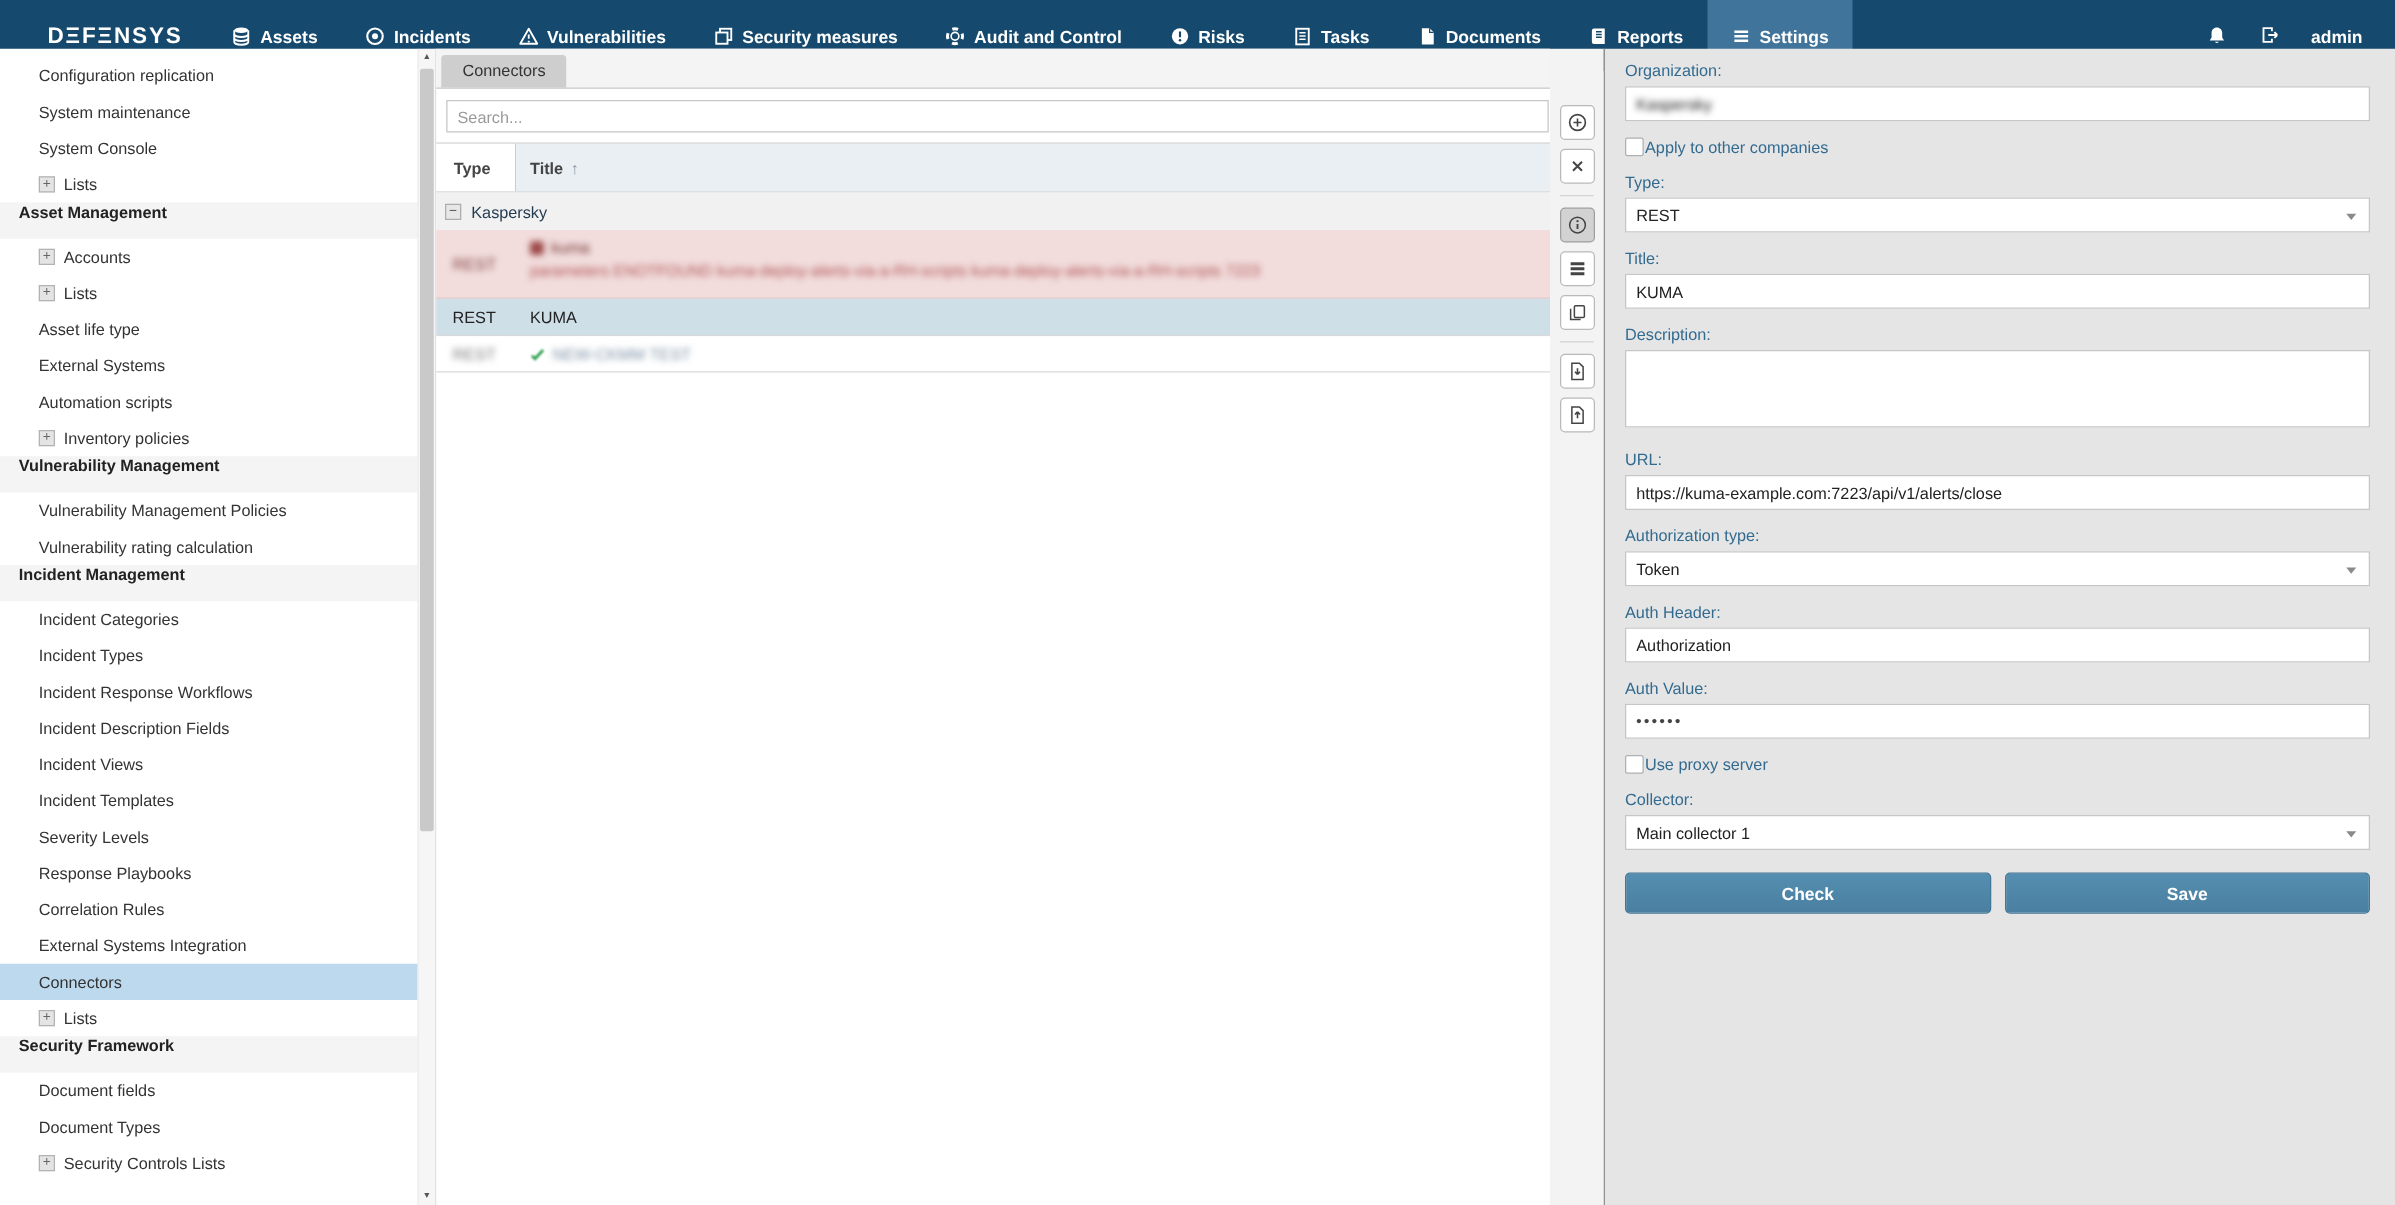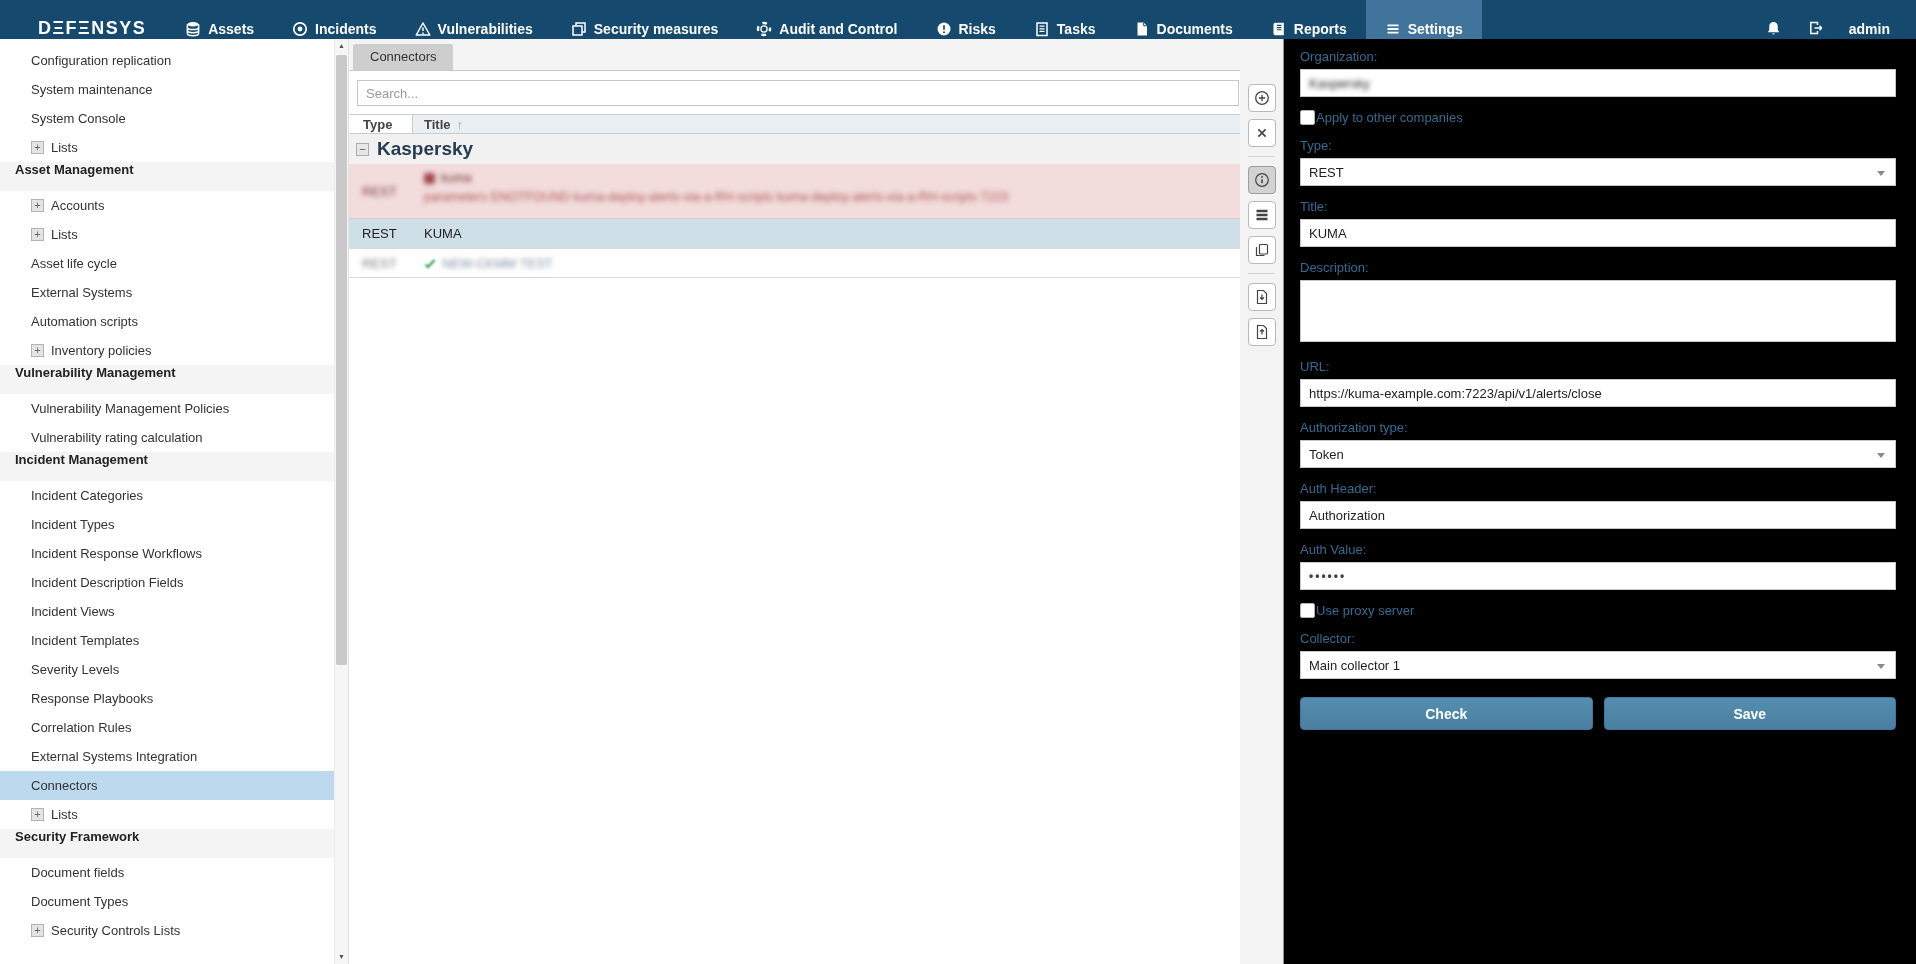--- a/index.html
+++ b/index.html
@@ -52,37 +52,37 @@
     background:#fff; border-left:1px solid #e2e2e2; }
   .tabbar { height:32px; background:#f4f4f4; border-bottom:1px solid #c9c9c9;
     display:flex; align-items:flex-end; padding-left:4px; }
   .tab { background:#cecece; color:#333; font-size:13px; height:26px;
     line-height:26px; padding:0 17px; border-radius:3px 3px 0 0; cursor:pointer; }
   .search-row { padding:9px 1px 8px 8px; }
   .search-row input { width:100%; height:26px; border:1px solid #c6c6c6;
     padding:0 8px; font-size:13px; font-family:inherit; color:#333; }
   .search-row input::placeholder { color:#9a9a9a; }
 
-  .thead { display:flex; height:20px; border-top:1px solid #ccc;
+  .thead { display:flex; height:40px; border-top:1px solid #ccc;
     border-bottom:1px solid #ccc; font-size:13px; font-weight:bold; color:#444; }
   .th-type { width:64px; background:#fff; border-right:1px solid #ccc;
     display:flex; align-items:center; padding-left:14px; cursor:pointer; }
   .th-title { flex:1; background:#e9eff3; display:flex; align-items:center;
     padding-left:11px; gap:6px; cursor:pointer; }
   .sort-arrow { color:#8d9aa5; font-weight:bold; }
 
   .trow { display:flex; border-bottom:1px solid #d9d9d9; font-size:13px;
     color:#222; cursor:pointer; }
   .cell-type { width:64px; display:flex; align-items:center; padding-left:13px; }
   .cell-title { flex:1; display:flex; align-items:center; padding-left:11px; }
   .grow { height:30px; background:#f1f1f1; display:flex; align-items:center; }
   .minusbox { width:13px; height:13px; margin:0 8px 0 7px; background:#e7e7e7;
     border:1px solid #adadad; color:#555; font-size:11px; line-height:10px;
     text-align:center; cursor:pointer; }
-  .grow-label { font-weight:bold; color:#253c52; font-size:19px; }
+  .grow-label { font-weight:normal; color:#253c52; font-size:13px; }
 
   .trow.err { height:55px; background:#f2dcdc; border-bottom:1px solid #e2c8c8; }
   .trow.err .cell-type { color:#7c3b3b; }
   .err-title { flex:1; padding:7px 0 0 11px; display:flex; flex-direction:column; gap:5px; }
   .err-l1 { display:flex; align-items:center; gap:6px; color:#6e2f2f;
     font-size:12.5px; }
   .err-mini { width:11px; height:11px; background:#9c4848; border-radius:2px;
     flex:0 0 11px; }
   .err-l2 { color:#b05454; font-size:12.5px; white-space:nowrap; overflow:hidden; }
 
@@ -101,21 +101,21 @@
     padding-top:45px; }
   .tool-btn { width:28px; height:28px; background:#fff; border:1px solid #b9b9b9;
     border-radius:4px; display:flex; align-items:center; justify-content:center;
     color:#444; margin-bottom:7px; cursor:pointer; }
   .tool-btn svg { width:16px; height:16px; }
   .tool-btn.active { background:#d2d2d2; border-color:#9e9e9e; }
   .tool-div { width:27px; height:1px; background:#d4d4d4; margin:2px 0 9px 0; }
 
   
   .details { position:absolute; top:39px; left:1283px; right:0; bottom:0;
-    background:#000000; border-left:1px solid #919191; padding:8px 20px 0 16px;
+    background:#e5e5e5; border-left:1px solid #919191; padding:8px 20px 0 16px;
     overflow:hidden; }
   .f-label { color:#336b90; font-size:13px; margin:13px 0 5px 0; }
   .f-label.first { margin-top:2px; }
   .f-input, .f-select, .details input[type=text] { width:100%; height:28px;
     border:1px solid #c6c6c6; background:#fff; font-size:13px; color:#222;
     padding:0 8px; display:flex; align-items:center; font-family:inherit; }
   .f-select { position:relative; cursor:pointer; }
   .caret { position:absolute; right:10px; top:12px; width:0; height:0;
     border-left:4px solid transparent; border-right:4px solid transparent;
     border-top:5px solid #8a8a8a; }
@@ -267,21 +267,21 @@
       </div>
       <div class="side-expand">
         <span class="plusbox">+</span>
         <span>Accounts</span>
       </div>
       <div class="side-expand">
         <span class="plusbox">+</span>
         <span>Lists</span>
       </div>
       <div class="side-link">
-        <span>Asset life cycle</span>
+        <span>Asset life type</span>
       </div>
       <div class="side-link">
         <span>External Systems</span>
       </div>
       <div class="side-link">
         <span>Automation scripts</span>
       </div>
       <div class="side-expand">
         <span class="plusbox">+</span>
         <span>Inventory policies</span>

